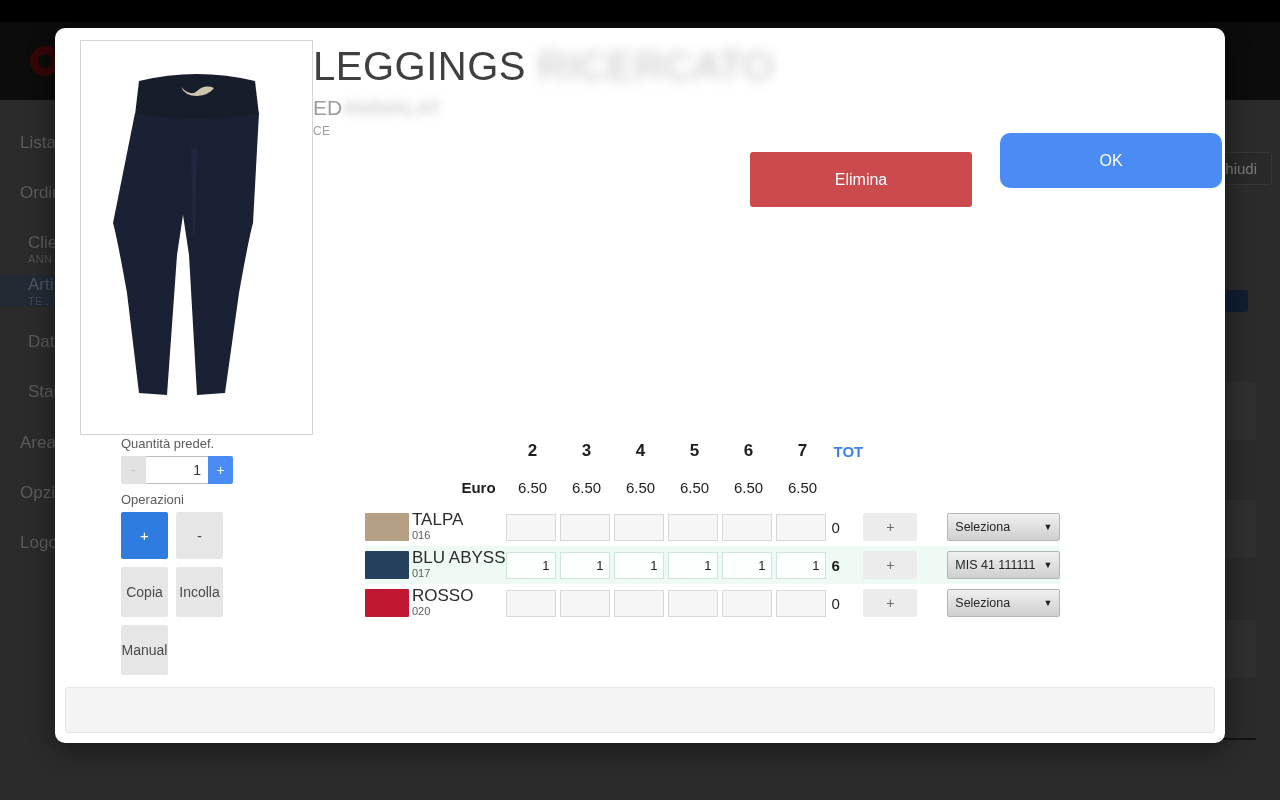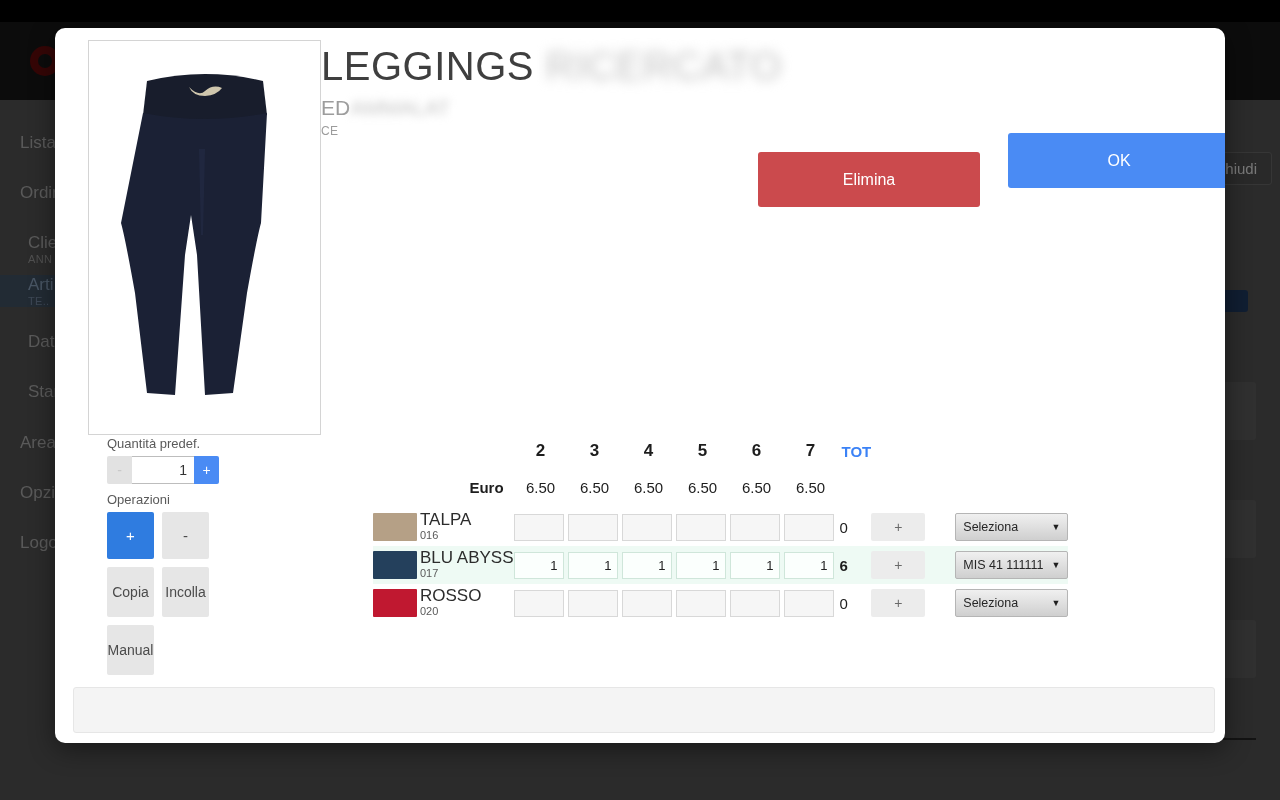--- a/index.html
+++ b/index.html
@@ -68,21 +68,20 @@
   .veil { position: absolute; inset: 0; background: rgba(0,0,0,0.42); }
 
   
   .modal {
     position: absolute; left: 55px; top: 28px;
     width: 1170px; height: 715px;
     background: #ffffff;
     border-radius: 10px;
     box-shadow: 0 6px 26px rgba(0,0,0,.45);
     overflow: hidden;
-    padding-left: 8px;
   }
 
   .modal-body { position: relative; width: 100%; height: 100%; }
 
   
   .photo-card {
     position: absolute; left: 25px; top: 12px;
     width: 233px; height: 395px;
     background: #ffffff;
     border: 1px solid #d4d4d4;
@@ -117,24 +116,24 @@
   
   .actions { position: absolute; left: 695px; top: 105px; display: flex; gap: 28px; }
   .btn-action {
     width: 222px; height: 55px;
     border: none; border-radius: 3px;
     color: #ffffff; font-size: 16px;
     font-family: "Liberation Sans", sans-serif;
     cursor: pointer;
   }
   .btn-del { background: #cb4a4d; margin-top: 19px; }
-  .btn-ok  { background: #4a8bf4; }
-
-  
-  .left-controls { position: absolute; left: 44px; top: 408px; width: 200px; }
+  .btn-ok  { background: #4a8bf4; border-radius: 10px; }
+
+  
+  .left-controls { position: absolute; left: 66px; top: 408px; width: 200px; }
   .ctl-label { font-size: 13px; color: #5a5a5a; margin-bottom: 5px; }
   .qty-row { display: flex; align-items: stretch; height: 28px; margin-bottom: 8px; }
   .qty-btn {
     width: 25px; border: none; cursor: pointer;
     font-size: 14px; line-height: 1; font-family: "Liberation Sans", sans-serif;
   }
   .qty-minus { background: #e2e2e2; color: #c9c9c9; border-radius: 2px 0 0 2px; }
   .qty-plus  { background: #4a8bf4; color: #ffffff; border-radius: 0 2px 2px 0; }
   .qty-input {
     width: 62px; border: 1px solid #bdbdbd; border-left: none; border-right: none;

